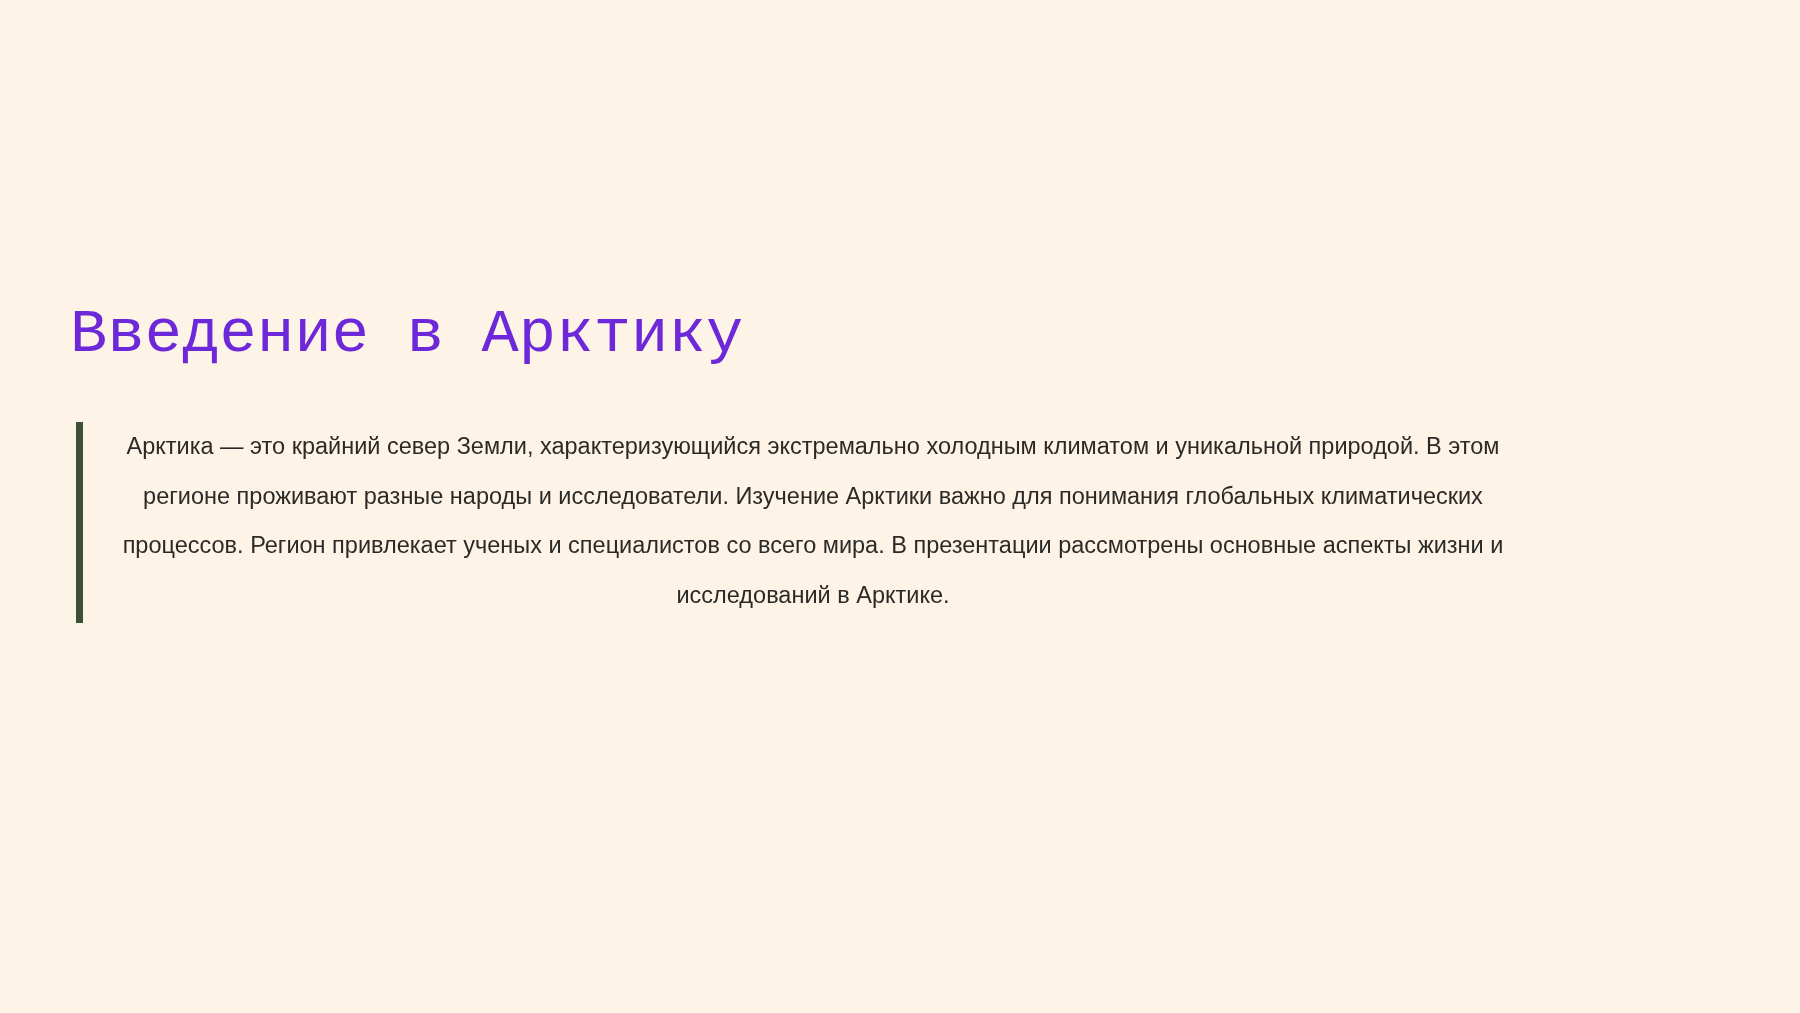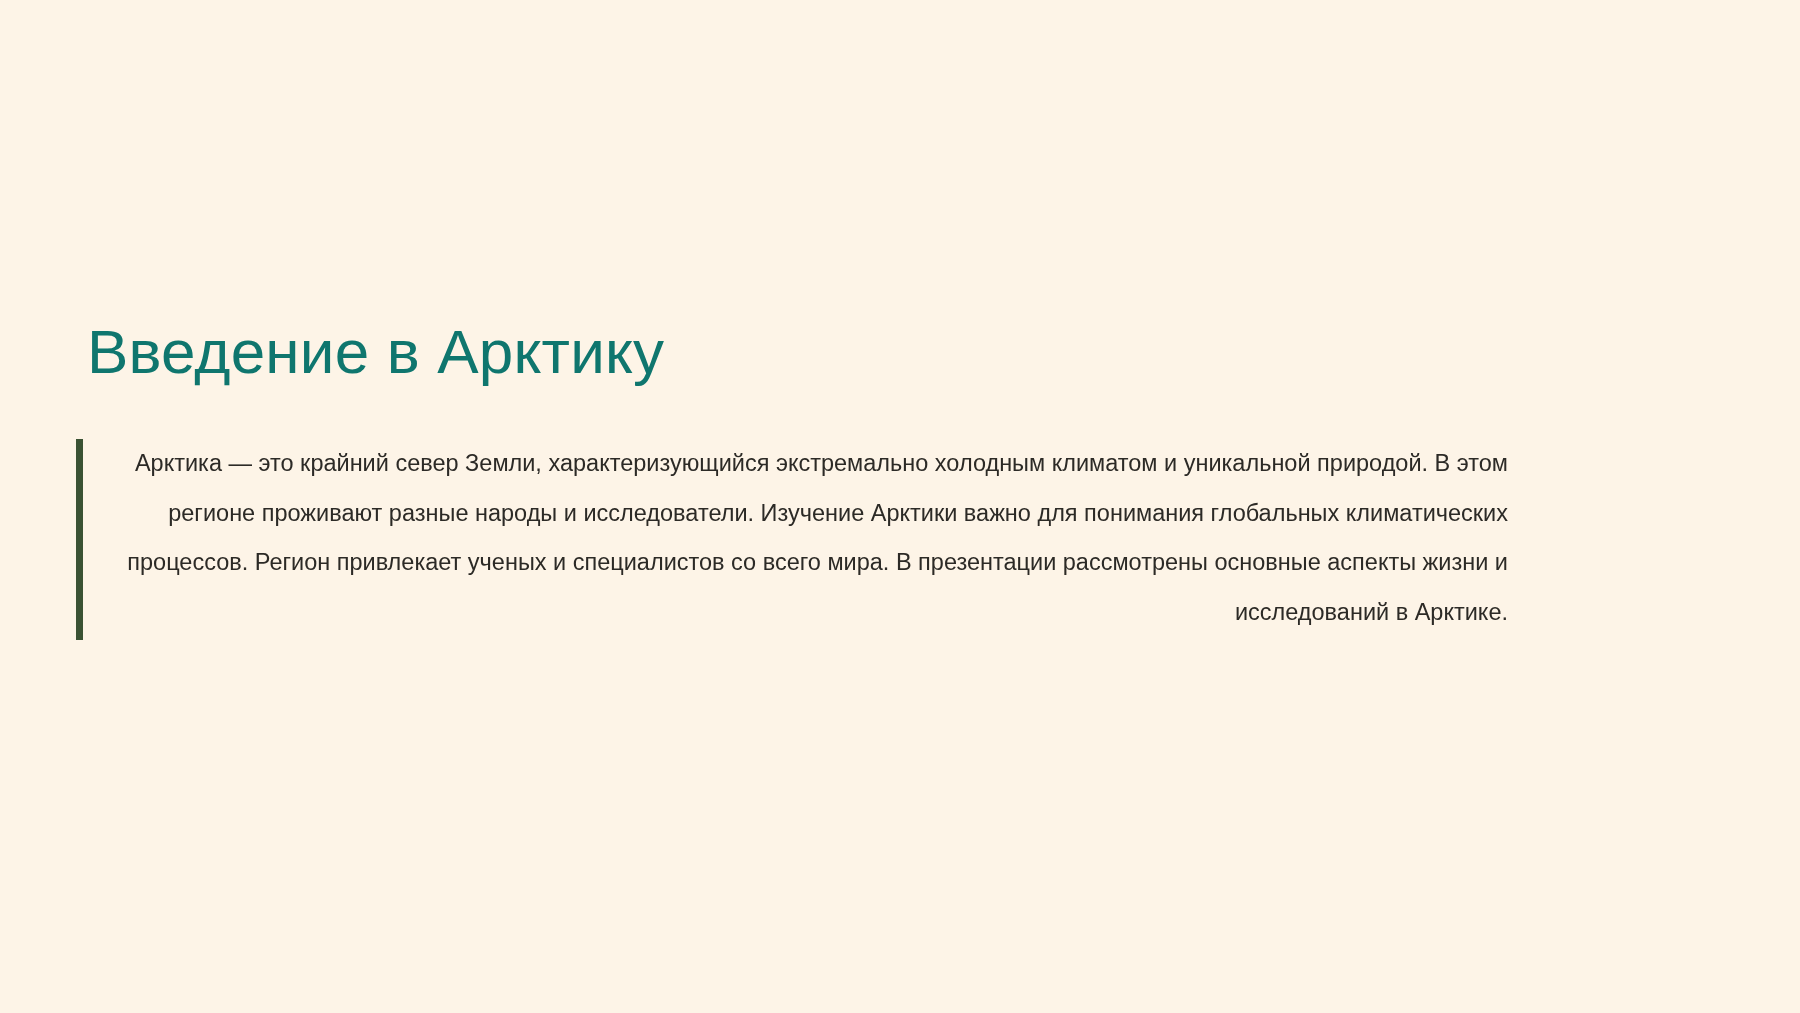--- a/index.html
+++ b/index.html
@@ -23,27 +23,27 @@
   }
 
   .slide-content {
     position: absolute;
     left: 70px;
     top: 300px;
     width: 1660px;
   }
 
   .slide-title {
-    font-family: Liberation Sans, sans-serif;
+    font-family: Liberation Mono, monospace;
     font-size: 62px;
     line-height: 1.12;
     font-weight: 400;
-    color: #0f766e;
+    color: #6d28d9;
     letter-spacing: 0.2px;
-    margin: 17px;
+    margin: 0;
     padding: 0;
     white-space: nowrap;
   }
 
   .body-block {
     position: relative;
     margin-top: 53px;
     padding-left: 48px;
     min-height: 201px;
   }
@@ -59,21 +59,21 @@
 
   .body-text {
     margin: 0;
     padding: 0;
     font-family: "Liberation Sans", "DejaVu Sans", sans-serif;
     font-size: 23.5px;
     line-height: 49.5px;
     font-weight: 400;
     color: #2C2A26;
     max-width: 1390px;
-    text-align: right;
+    text-align: center;
   }
 </style>
 </head>
 <body>
 
 <div class="slide">
 
   <div class="slide-content">
 
     <h1 class="slide-title">Введение в Арктику</h1>

